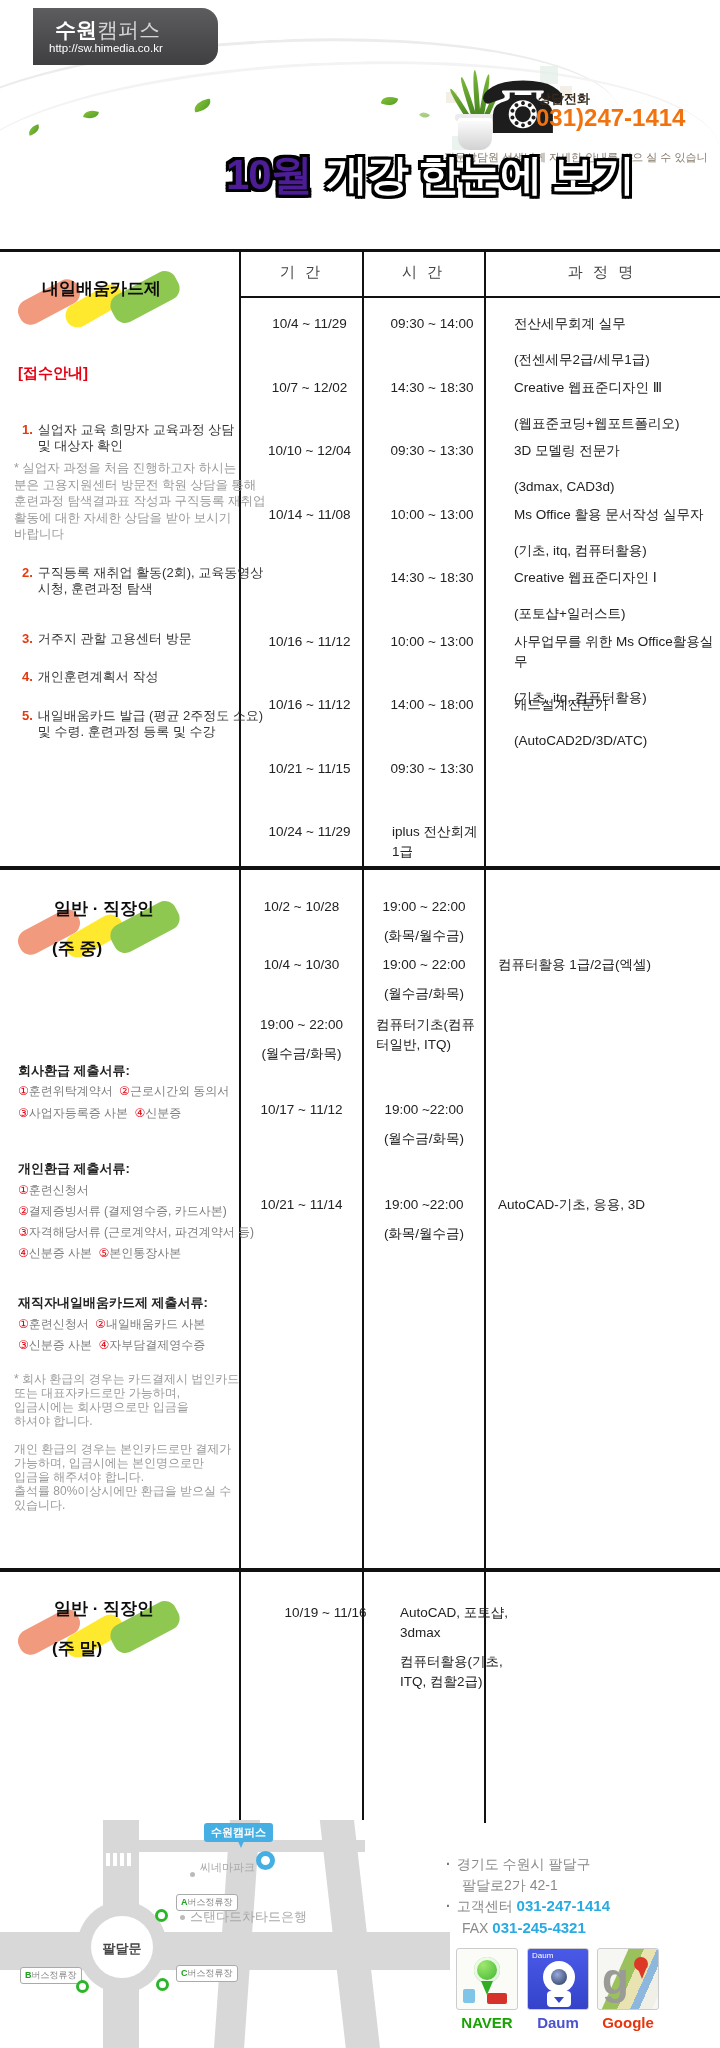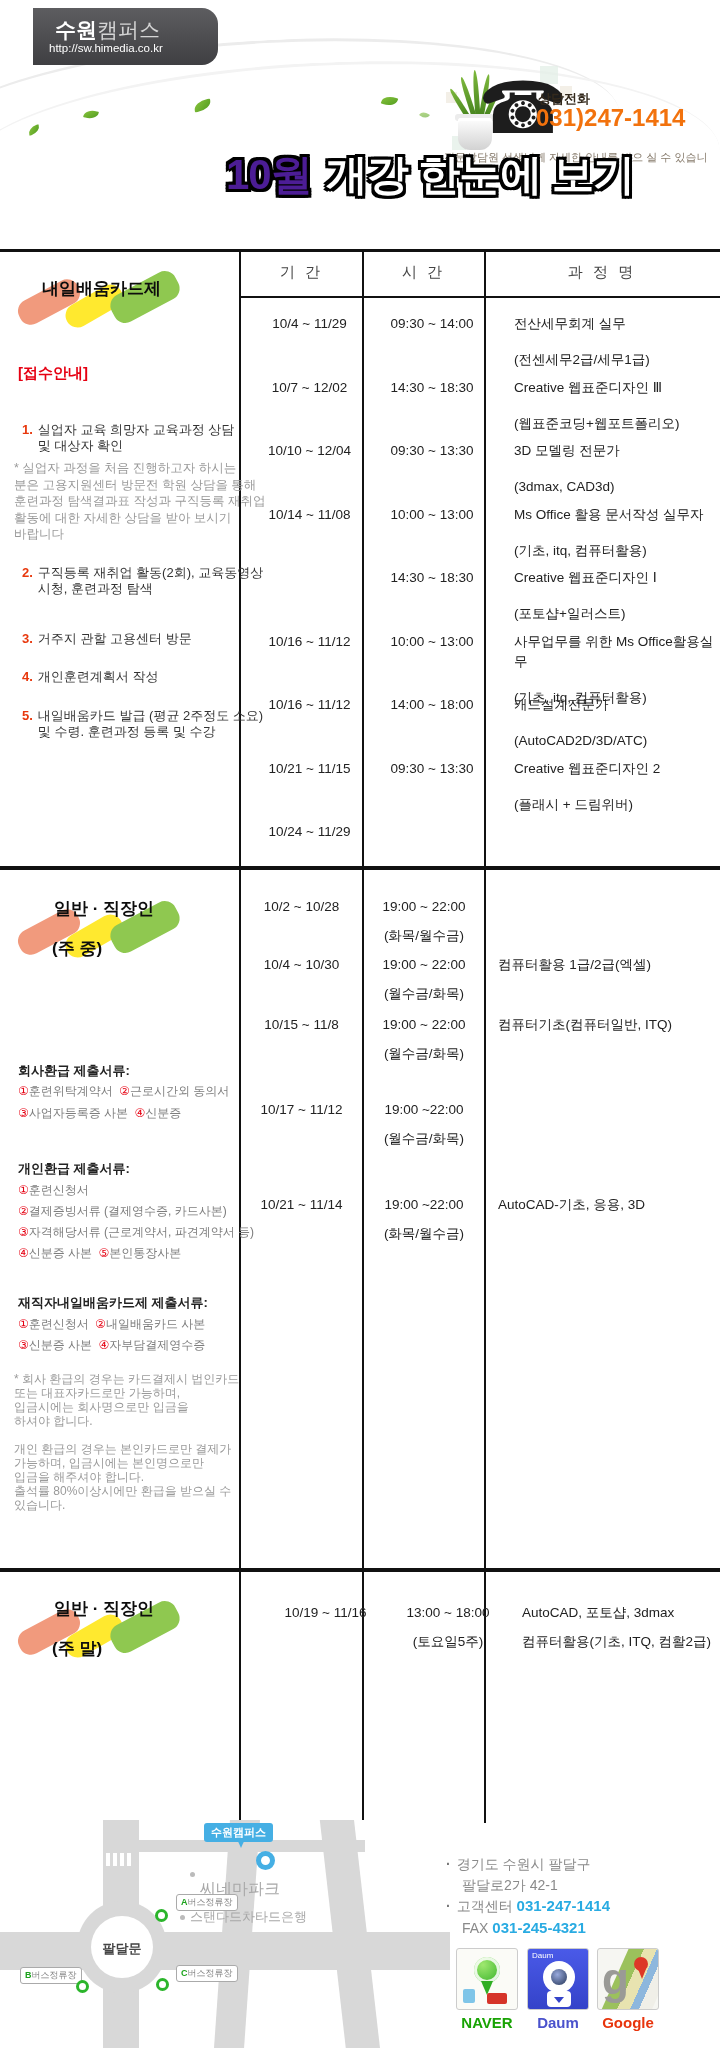--- a/index.html
+++ b/index.html
@@ -276,27 +276,27 @@
     <div class="c-period">10/16 ~ 11/12</div>
     <div class="c-time">14:00 ~ 18:00</div>
     <div class="c-course">
         <div>캐드설계전문가</div>
         <div class="sub2">(AutoCAD2D/3D/ATC)</div>
       </div>
   </div>
   <div class="s1row grid">
     <div class="c-period">10/21 ~ 11/15</div>
     <div class="c-time">09:30 ~ 13:30</div>
-    <div class="c-course">
-        <div>Creative 웹표준디자인 2</div>
-        <div class="sub2">(플래시 + 드림위버)</div>
-      </div>
   </div>
   <div class="s1row grid">
     <div class="c-period">10/24 ~ 11/29</div>
+    <div class="c-course">
+        <div>iplus 전산회계1급</div>
+        <div class="sub2"></div>
+      </div>
   </div>
 </div>
 
 <div class="abs brushbox" style="left:30px;top:885px;">
   <div class="br br1"></div>
   <div class="br br2"></div>
   <div class="br br3"></div>
   <div class="brush-label" style="left:24px;top:12px;">일반 · 직장인</div>
   <div class="brush-sub" style="left:22px;top:52px;">(주 중)</div>
 </div>
@@ -359,21 +359,20 @@
 </div>
 <div class="abs row-abs grid" style="top:947px;">
   <div class="c-period">10/4 ~ 10/30</div>
   <div class="c-time">
       <div>19:00 ~ 22:00</div>
       <div class="t2">(월수금/화목)</div>
     </div>
   <div class="c-course">컴퓨터활용 1급/2급(엑셀)</div>
 </div>
 <div class="abs row-abs grid" style="top:1007px;">
-  <div class="c-period">10/15 ~ 11/8</div>
   <div class="c-time">
       <div>19:00 ~ 22:00</div>
       <div class="t2">(월수금/화목)</div>
     </div>
   <div class="c-course">컴퓨터기초(컴퓨터일반, ITQ)</div>
 </div>
 <div class="abs row-abs grid" style="top:1092px;">
   <div class="c-period">10/17 ~ 11/12</div>
   <div class="c-time">
       <div>19:00 ~22:00</div>
@@ -391,24 +390,20 @@
 
 <div class="abs brushbox" style="left:30px;top:1585px;">
   <div class="br br1"></div>
   <div class="br br2"></div>
   <div class="br br3"></div>
   <div class="brush-label" style="left:24px;top:12px;">일반 · 직장인</div>
   <div class="brush-sub" style="left:22px;top:52px;">(주 말)</div>
 </div>
 <div class="abs row-abs grid" style="top:1595px;margin-left:24px;">
   <div class="c-period">10/19 ~ 11/16</div>
-  <div class="c-time">
-      <div>13:00 ~ 18:00</div>
-      <div class="t2">(토요일5주)</div>
-    </div>
   <div class="c-course">
       <div>AutoCAD, 포토샵, 3dmax</div>
       <div class="t2">컴퓨터활용(기초, ITQ, 컴활2급)</div>
     </div>
 </div>
 
 <div class="abs map">
   <div class="road" style="left:103px;top:0;width:36px;height:228px;"></div>
   <div class="road" style="left:103px;top:20px;width:262px;height:12px;"></div>
   <div class="road" style="left:222px;top:-6px;width:30px;height:240px;transform:rotate(4deg);"></div>
@@ -422,21 +417,21 @@
     </div>
   <div class="abs rnd-out"></div>
   <div class="abs rnd-in"></div>
   <div class="abs gate-label">팔달문</div>
 
   <div class="abs campus-tag">수원캠퍼스</div>
   <div class="abs campus-tri"></div>
   <div class="abs campus-marker"></div>
 
   <div class="map-dot" style="left:190px;top:52px;"></div>
-  <div class="map-poi" style="left:200px;top:59px;font-size:16px;">씨네마파크</div>
+  <div class="map-poi" style="left:200px;top:40px;font-size:11px;">씨네마파크</div>
 
   <div class="bus-tag" style="left:176px;top:74px;"><span class="bus-letter">A</span><span>버스정류장</span></div>
   <div class="bus-dot" style="left:155px;top:89px;"></div>
 
   <div class="map-dot" style="left:180px;top:95px;"></div>
   <div class="map-poi" style="left:190px;top:88px;font-size:13px;">스탠다드차타드은행</div>
 
   <div class="bus-tag" style="left:20px;top:147px;"><span class="bus-letter">B</span><span>버스정류장</span></div>
   <div class="bus-dot" style="left:76px;top:160px;"></div>
 

